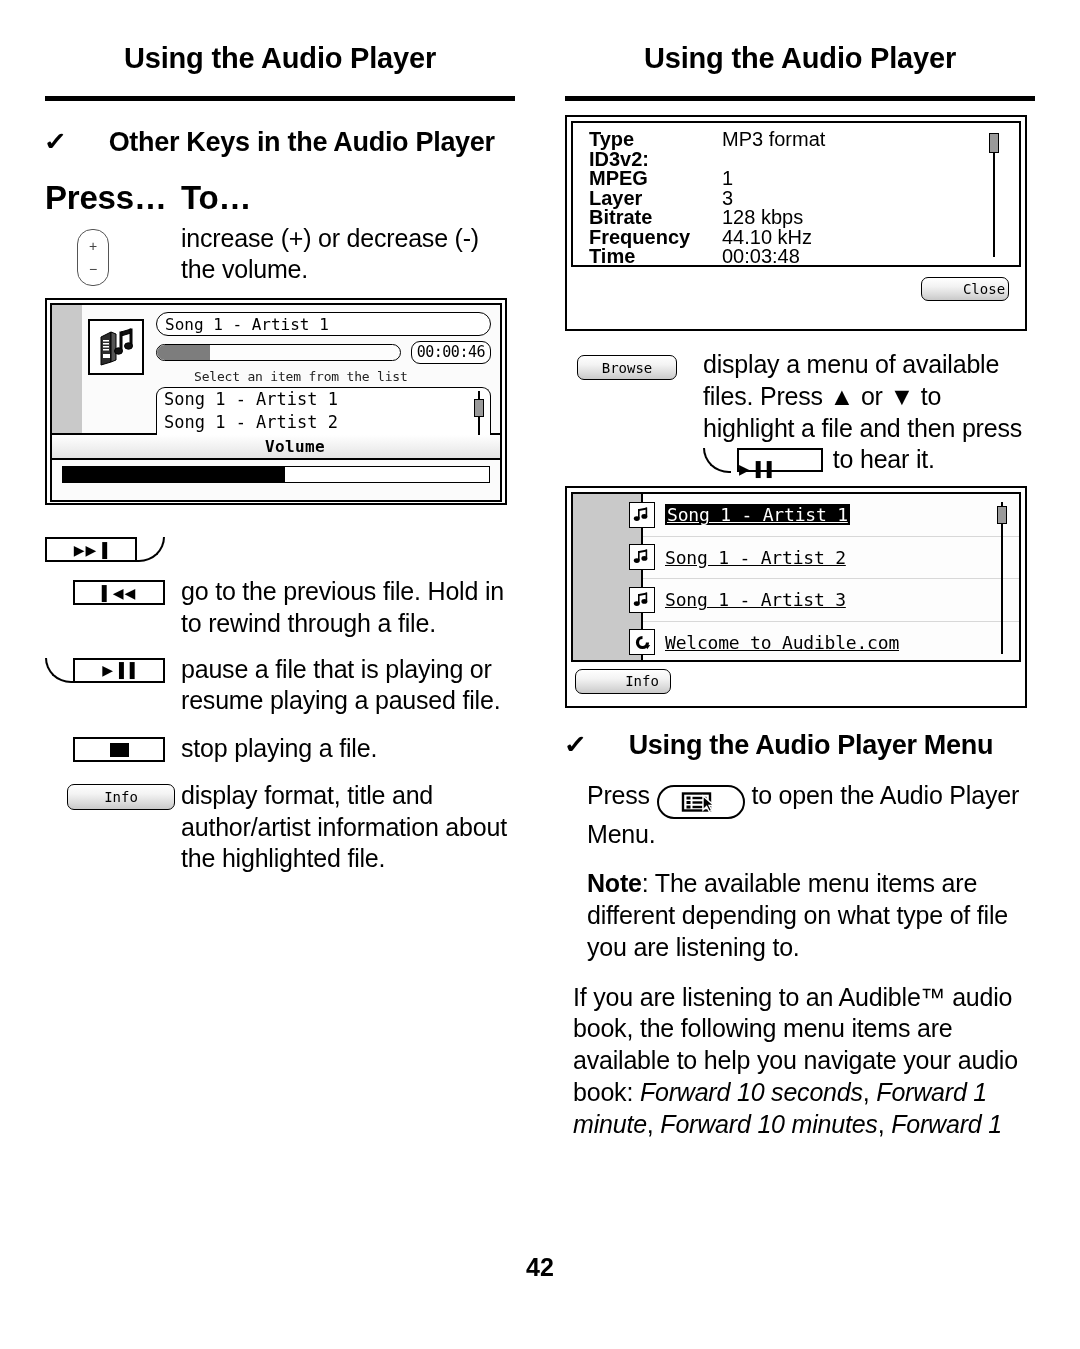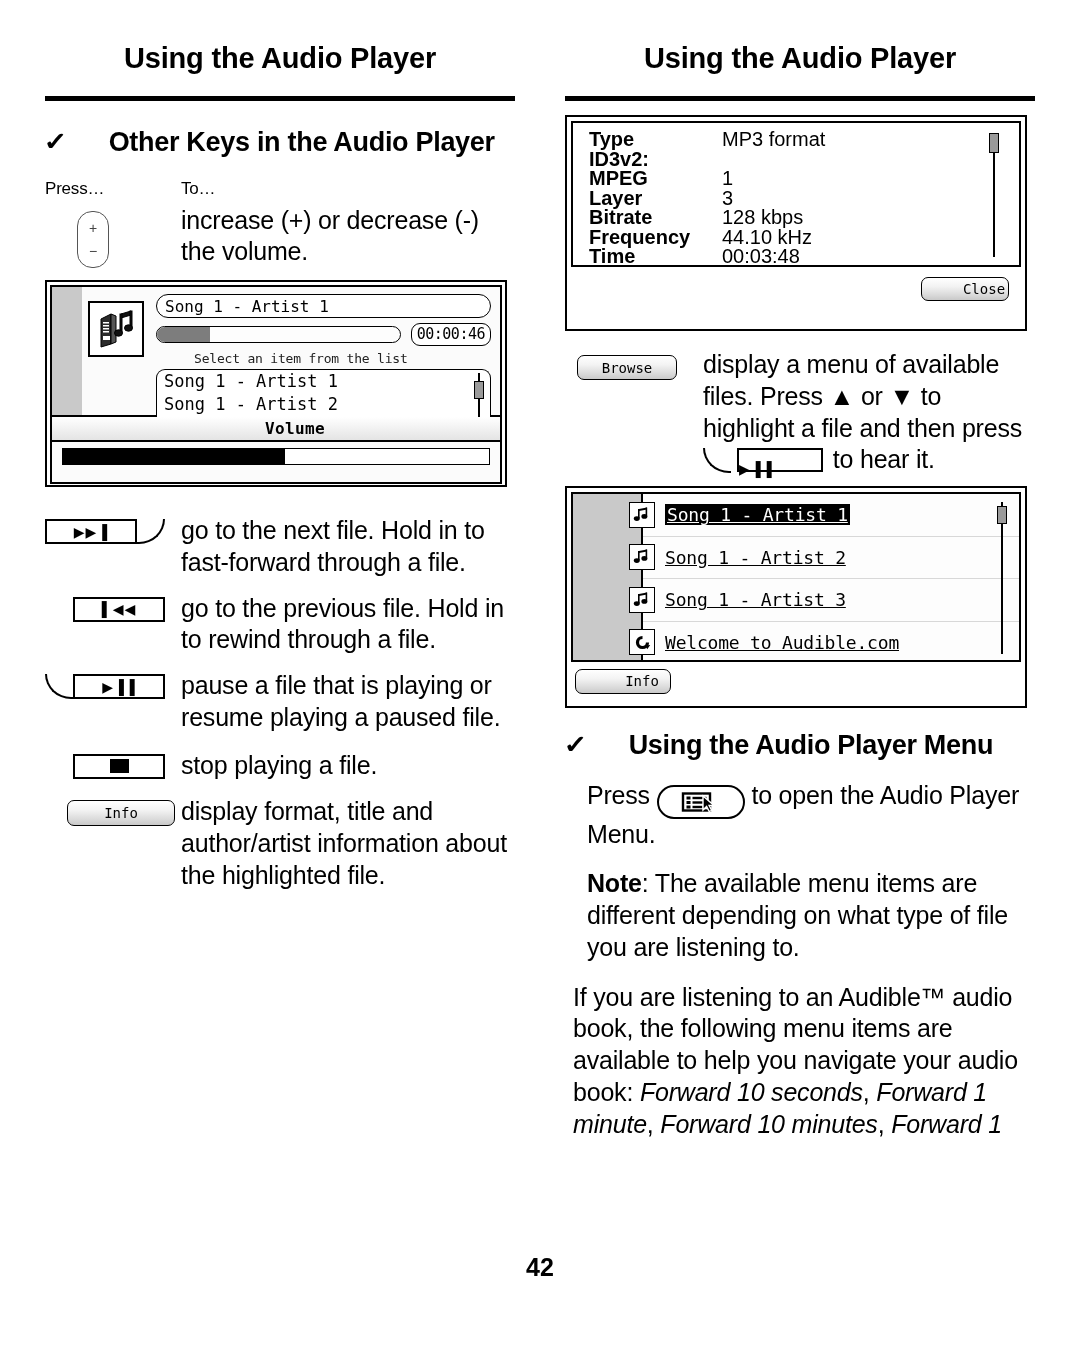--- a/index.html
+++ b/index.html
@@ -62,22 +62,22 @@
     line-height: 1.17;
     flex: none;
     transform: scaleX(1.15);
   }
   .sec-title { flex: 1 1 auto; margin-left: 32px; }
 
   
   .th-row {
     display: flex;
     margin-top: 20px;
-    font-size: 17px;
-    font-weight: normal;
+    font-size: 33px;
+    font-weight: bold;
     letter-spacing: -0.2px;
   }
   .th-press { width: 136px; }
   .th-to { }
 
   .kv-row {
     display: flex;
     align-items: flex-start;
   }
   .kv-key {
@@ -605,21 +605,20 @@
         </div>
       </div>
     </div>
 
     <div class="kv-row" style="margin-top:26px;">
       <div class="kv-key">
         <div class="key-bar curve-right">
           <span class="glyph">▶▶▐</span>
         </div>
       </div>
-      <div class="kv-desc">go to the next file. Hold in to fast-forward through a file.</div>
     </div>
 
     <div class="kv-row" style="margin-top:12px;">
       <div class="kv-key">
         <div class="key-bar" style="margin-left:28px;">
           <span class="glyph">▌◀◀</span>
         </div>
       </div>
       <div class="kv-desc">go to the previous file. Hold in to rewind through a file.</div>
     </div>

